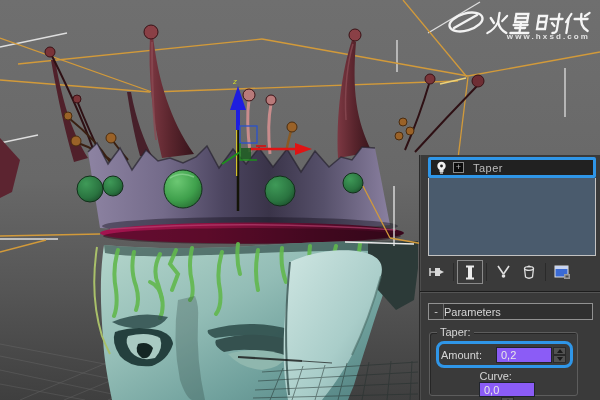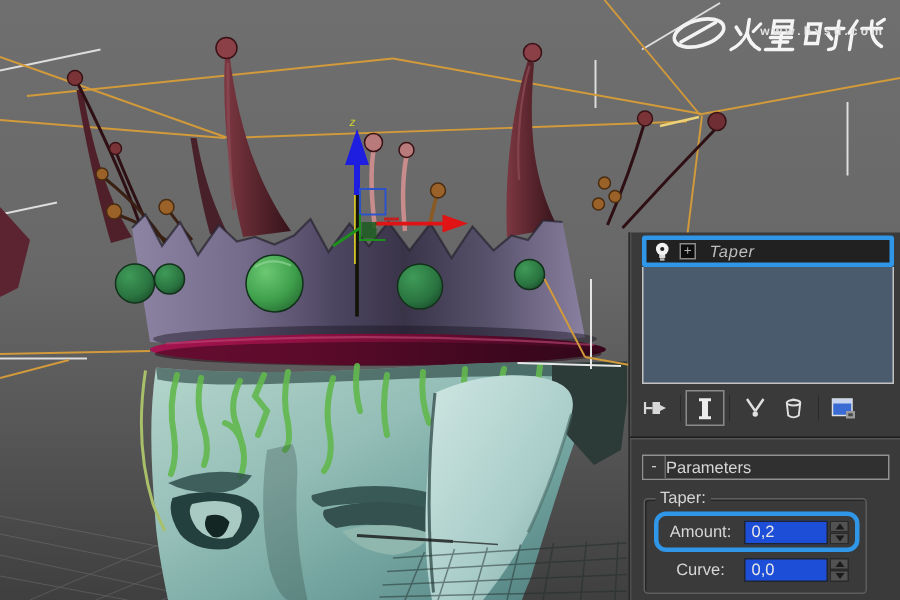--- a/index.html
+++ b/index.html
@@ -2,63 +2,63 @@
 <html><head>
 <meta charset="utf-8">
 <style>
   html,body{margin:0;padding:0;background:#222;}
   *{box-sizing:border-box;}
   .stage{position:relative;width:600px;height:400px;overflow:hidden;
          font-family:"Liberation Sans",sans-serif;background:#6b6b6b;}
   .scene{position:absolute;left:0;top:0;}
   
   .logo{position:absolute;top:4px;right:6px;width:150px;height:40px;}
-  .logo-url{position:absolute;right:4px;top:12px;font-size:8px;font-weight:bold;
+  .logo-url{position:absolute;right:4px;top:28px;font-size:8px;font-weight:bold;
             letter-spacing:2.1px;color:#e3e3e3;white-space:nowrap;}
   .sr{position:absolute;width:1px;height:1px;overflow:hidden;opacity:0;}
   
   .panel{position:absolute;left:419px;top:155px;width:181px;height:245px;
          background:#3a3a3a;border-left:1px solid #2a2a2a;
          box-shadow:inset 1px 0 0 #4d4d4d;color:#d6d6d6;font-size:11px;}
   .stack-box{margin:2px 3px 0 8px;width:168px;}
   .stack-row{height:21px;border:3px solid #2f96e8;border-radius:2px;background:#212121;
              display:flex;align-items:center;padding:0 4px;}
   .bulb{width:13px;height:14px;margin-right:5px;}
   .plusbox{width:11px;height:11px;background:#0c0c0c;border:1px solid #8a8a8a;
            color:#b8b8b8;font-size:9px;line-height:9px;text-align:center;margin-right:9px;}
-  .mod-label{font-style:italic;color:#bdbdbd;letter-spacing:0.5px;}
+  .mod-label{color:#bdbdbd;letter-spacing:0.5px;}
   .stack-list{height:78px;background:#4a5b6d;border:1px solid #c2c2c2;border-top:none;}
   .mod-toolbar{display:flex;align-items:center;height:30px;padding:0 4px;margin-top:1px;}
   .tbtn{width:26px;height:24px;display:flex;align-items:center;justify-content:center;
         background:transparent;border:none;padding:0;}
   .tbtn.framed{border:1px solid #8a8a8a;}
   .tb-div{width:1px;height:18px;background:#585858;border-right:1px solid #2a2a2a;margin:0 3px;}
   .h-divider{height:2px;border-top:1px solid #1d1d1d;border-bottom:1px solid #555;margin:4px 0 0 0;}
   .rollout-header{margin:10px 7px 0 8px;height:17px;border:1px solid #919191;background:#303030;
                   display:flex;align-items:center;}
   .collapse-box{width:15px;height:100%;border-right:1px solid #6a6a6a;text-align:center;
                 line-height:14px;color:#cfcfcf;background:#383838;}
   .rollout-title{flex:1;text-align:left;color:#d6d6d6;}
   .group-box{position:relative;margin:12px 22px 0 9px;height:64px;border:1px solid #5d5d5d;
              box-shadow:inset 1px 1px 0 #262626;border-radius:3px;padding:6px 4px 0 4px;}
   .group-legend{position:absolute;top:-7px;left:7px;background:#3a3a3a;padding:0 3px;color:#d6d6d6;}
   .param-row{display:flex;align-items:center;height:19px;}
-  .p-label{width:52px;text-align:center;margin-right:3px;color:#d6d6d6;}
-  .p-field{width:56px;height:16px;background:#1d4ed8;border:1px solid #20242c;
+  .p-label{width:52px;text-align:left;margin-right:3px;color:#d6d6d6;}
+  .p-field{width:56px;height:16px;background:#8b5cf6;border:1px solid #20242c;
            color:#e8e8e8;padding:1px 0 0 4px;}
   .p-spin{display:flex;flex-direction:column;margin-left:1px;}
   .spin-btn{width:13px;height:8px;background:#525252;border:1px solid #2a2a2a;
             display:flex;align-items:center;justify-content:center;padding:0;}
   .tri-up{width:0;height:0;border-left:3px solid transparent;border-right:3px solid transparent;
           border-bottom:4px solid #1b1b1b;}
   .tri-dn{width:0;height:0;border-left:3px solid transparent;border-right:3px solid transparent;
           border-top:4px solid #1b1b1b;}
   .hl-box{display:flex;align-items:center;border:3px solid #2f96e8;border-radius:8px;
           padding:1px 2px;margin:2px 0 2px 2px;}
-  .curve-row{margin-left:7px;}
+  .curve-row{margin-left:7px;flex-direction:column;}
 </style>
 </head>
 <body>
 
 <div class="stage">
 
   <svg class="scene" width="600" height="400" viewBox="0 0 600 400">
     <defs>
       <linearGradient id="bgGrad" x1="0" y1="0" x2="0" y2="1">
         <stop offset="0" stop-color="#6f6f6f"></stop>

